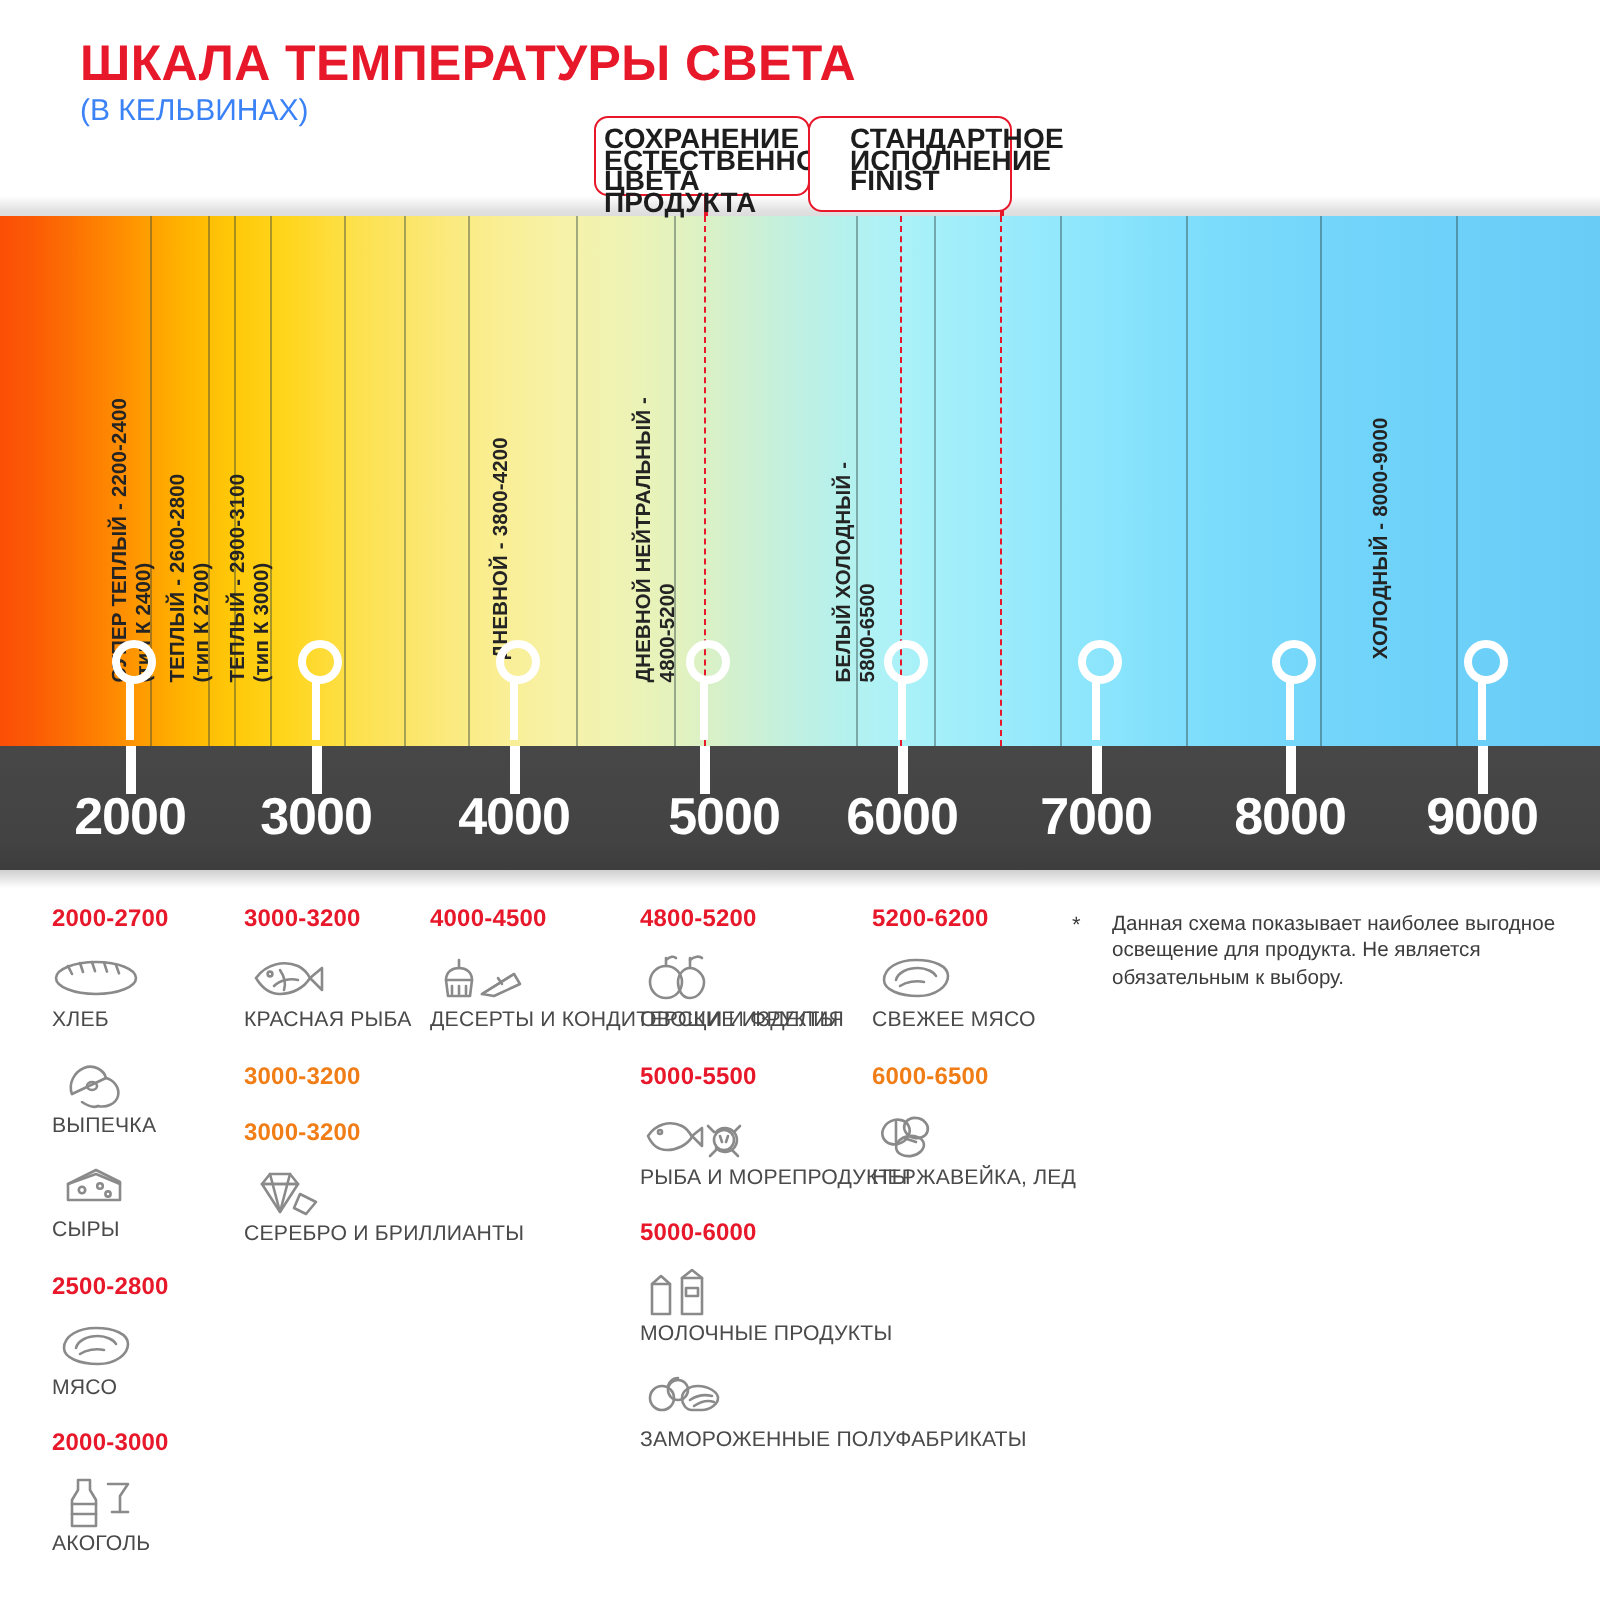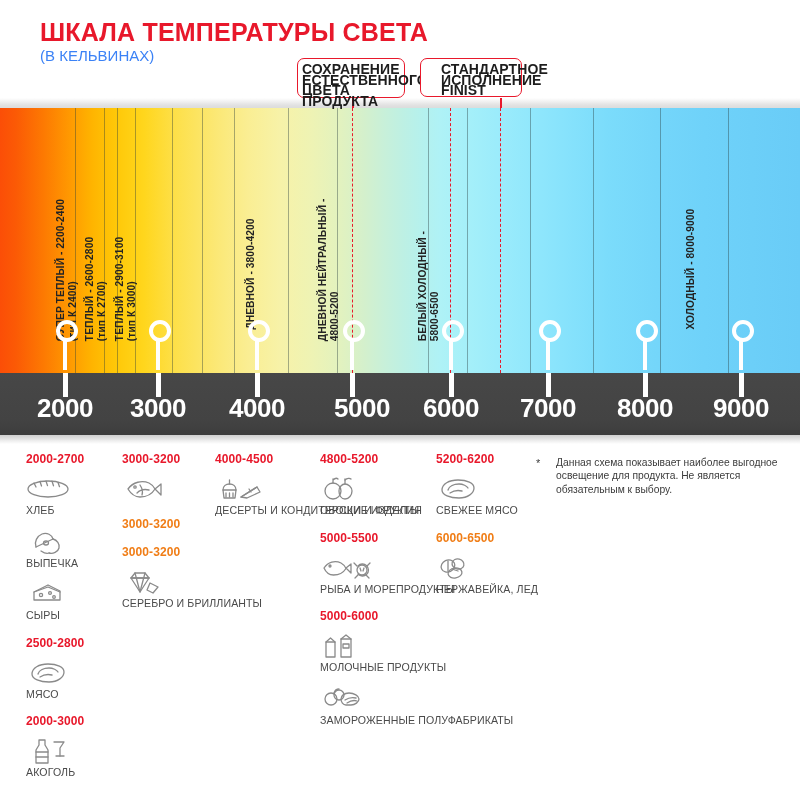--- a/index.html
+++ b/index.html
@@ -131,21 +131,21 @@
 <body>
 
 <div id="page">
 
   <div class="title">ШКАЛА ТЕМПЕРАТУРЫ СВЕТА</div>
   <div class="subtitle">(В КЕЛЬВИНАХ)</div>
 
   <div id="callouts">
       <div class="callout" style="left: 297px; top: 58px; width: 108px; height: 40px;">СОХРАНЕНИЕ ЕСТЕСТВЕННОГО ЦВЕТА ПРОДУКТА</div>
       <div class="callout-stem" style="left: 352px; top: 98px; height: 10px;"></div>
-      <div class="callout" style="left: 420px; top: 58px; width: 102px; height: 39px; padding-left: 20px;">СТАНДАРТНОЕ ИСПОЛНЕНИЕ FINIST</div>
+      <div class="callout" style="left: 404px; top: 58px; width: 102px; height: 48px; padding-left: 20px;">СТАНДАРТНОЕ ИСПОЛНЕНИЕ FINIST</div>
       <div class="callout-stem" style="left: 500px; top: 98px; height: 10px;"></div>
     </div>
 
   <div class="strip-top-shadow"></div>
   <div class="strip"></div>
   <div id="dividers">
       <div class="divider" style="left: 75px;"></div>
       <div class="divider" style="left: 104px;"></div>
       <div class="divider" style="left: 117px;"></div>
       <div class="divider" style="left: 135px;"></div>
@@ -306,20 +306,21 @@
       <div class="col" style="left: 122px;">
         <div class="grp">
           <div class="grange">3000-3200</div>
           <div class="item">
             <span class="icon"><svg width="46" height="30" viewBox="0 0 46 30" fill="none" stroke="#8a8a8a" stroke-width="1.3" stroke-linecap="round" stroke-linejoin="round">
                 <path d="M6 16c5-7 14-9 21-6 3 1.5 5 4 6 6-3 5-9 8-15 8-5 0-9-3-12-8z"></path>
                 <path d="M33 16l6-5v11z"></path>
                 <circle cx="13" cy="14" r="1.2"></circle>
                 <path d="M15 20c3-3 8-4 12-3M18 12c2 3 3 7 2 10"></path>
               </svg></span>
+            <div class="iname">КРАСНАЯ РЫБА</div>
           </div>
         </div>
         <div class="grp">
           <div class="grange orange">3000-3200</div>
         </div>
         <div class="grp">
           <div class="grange orange">3000-3200</div>
           <div class="item">
             <span class="icon"><svg width="46" height="30" viewBox="0 0 46 30" fill="none" stroke="#8a8a8a" stroke-width="1.3" stroke-linecap="round" stroke-linejoin="round">
                 <path d="M9 12h18l-9 14z"></path>

